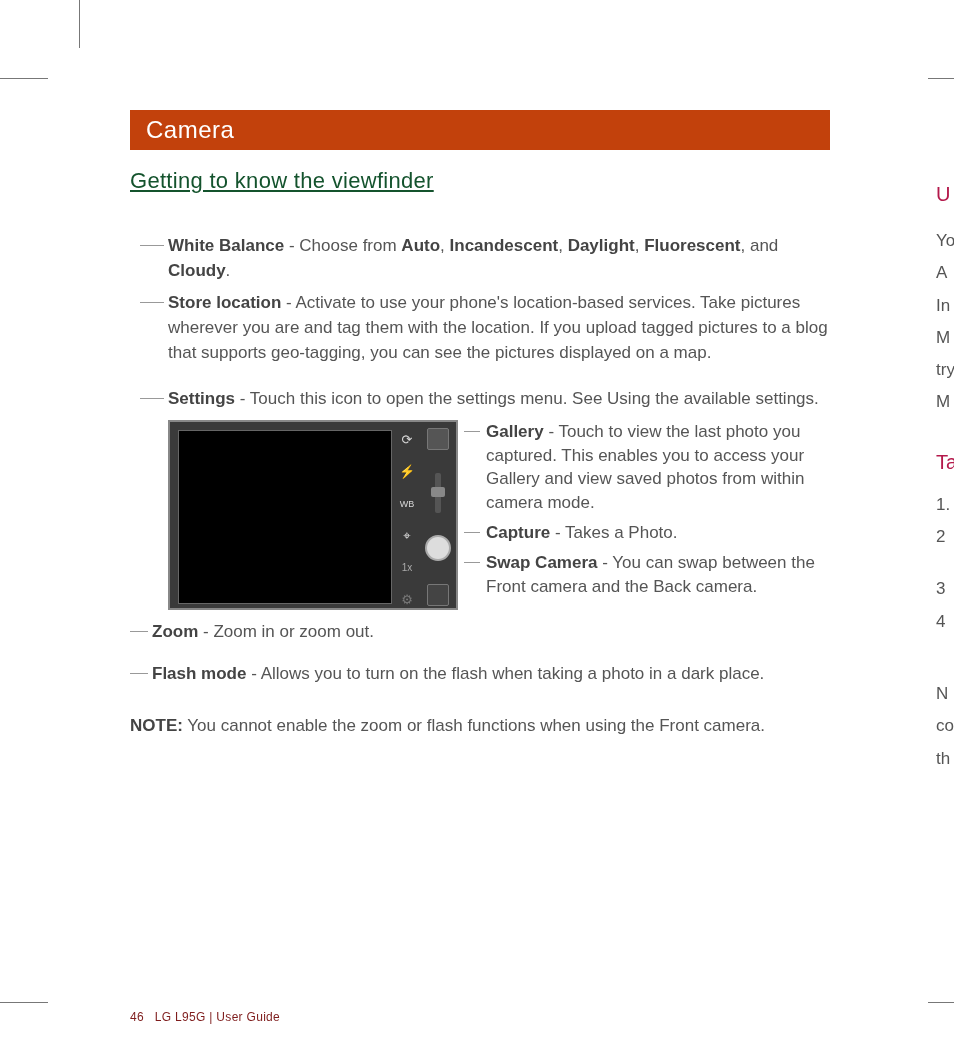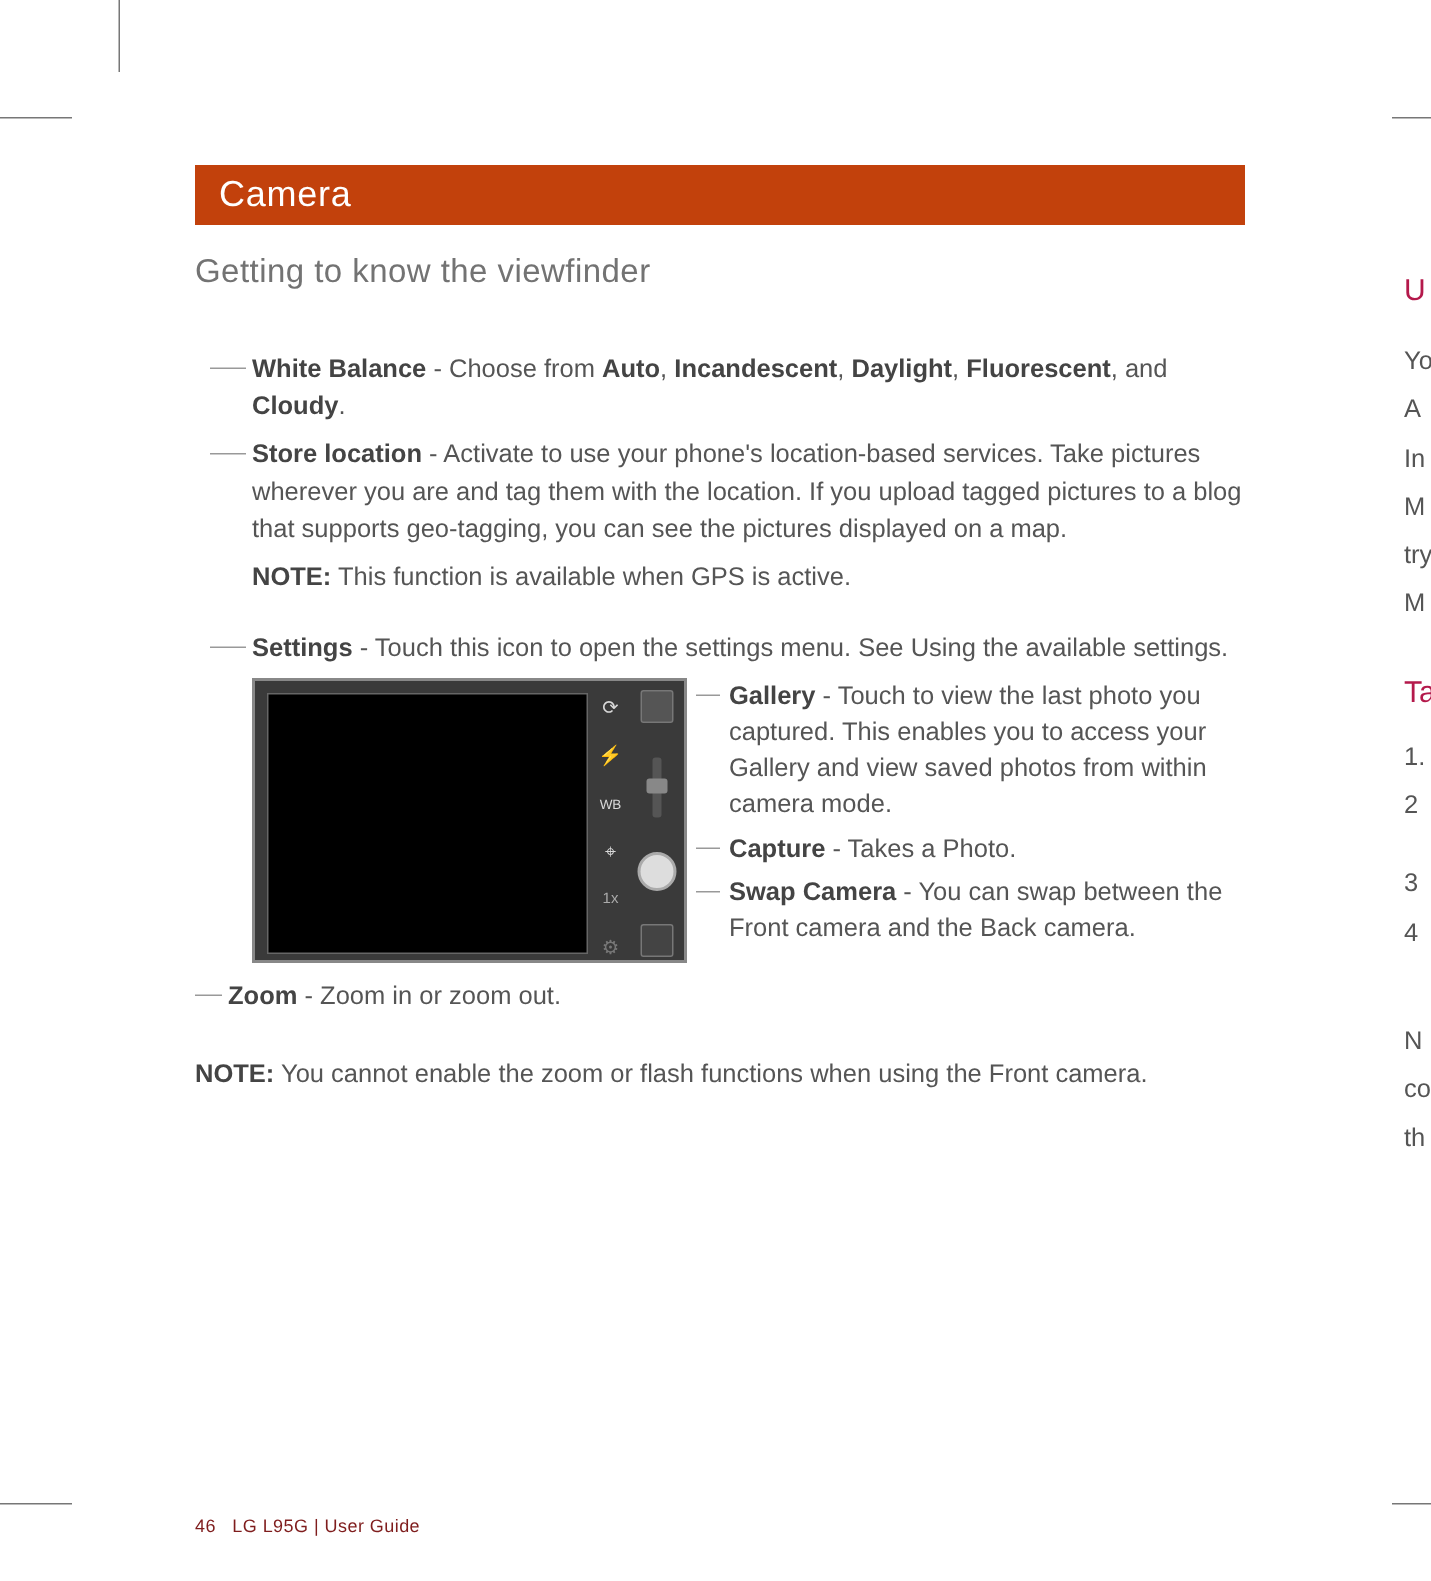--- a/index.html
+++ b/index.html
@@ -28,25 +28,26 @@
   }
   .section-header {
     background: #c2410c;
     color: #fff;
     font-size: 24px;
     font-weight: 400;
     padding: 6px 16px;
     letter-spacing: 0.5px;
   }
   .subheading {
-    color: #737373;
+    color: #14532d;
     font-size: 22px;
     font-weight: 300;
     margin-top: 18px;
     letter-spacing: 0.3px;
+    text-decoration: underline;
   }
   .body-block {
     margin-top: 40px;
     font-size: 17px;
     line-height: 1.45;
     color: #555;
     position: relative;
   }
   .entry { margin-bottom: 8px; padding-left: 38px; position: relative; }
   .entry .lead-line {
@@ -174,23 +175,20 @@
     <div class="entry">
       <span class="lead-line"></span>
       <b>White Balance</b><span> - Choose from </span><b>Auto</b>, <b>Incandescent</b>, <b>Daylight</b>, <b>Fluorescent</b>, and <b>Cloudy</b><span>.</span>
     </div>
 
     <div class="entry">
       <span class="lead-line"></span>
       <b>Store location</b><span> - Activate to use your phone's location-based services. Take pictures wherever you are and tag them with the location. If you upload tagged pictures to a blog that supports geo-tagging, you can see the pictures displayed on a map.</span>
     </div>
 
-    <div class="note-line">
-      <b>NOTE:</b><span> This function is available when GPS is active.</span>
-    </div>
 
     <div class="entry" style="margin-top:22px;">
       <span class="lead-line"></span>
       <b>Settings</b><span> - Touch this icon to open the settings menu. See Using the available settings.</span>
     </div>
 
     <div class="diagram-row">
       <div class="viewfinder">
         <div class="vf-screen"></div>
         <div class="vf-icon-col">
@@ -213,20 +211,24 @@
         <div class="rn"><b>Capture</b><span> - Takes a Photo.</span></div>
         <div class="rn"><b>Swap Camera</b><span> - You can swap between the Front camera and the Back camera.</span></div>
       </div>
     </div>
 
     <div class="entry" style="margin-top:10px; padding-left:22px;">
       <span class="lead-line" style="left:0;width:18px;"></span>
       <b>Zoom</b><span> - Zoom in or zoom out.</span>
     </div>
 
+    <div class="entry" style="margin-top:18px; padding-left:22px;">
+      <span class="lead-line" style="left:0;width:18px;"></span>
+      <b>Flash mode</b><span> - Allows you to turn on the flash when taking a photo in a dark place.</span>
+    </div>
 
     <div class="footer-note">
       <b>NOTE:</b><span> You cannot enable the zoom or flash functions when using the Front camera.</span>
     </div>
 
   </div>
 </div>
 
 <div class="page-footer">
   <span>46</span>&nbsp;&nbsp;&nbsp;<span>LG L95G</span><span>  |  </span><span>User Guide</span>

